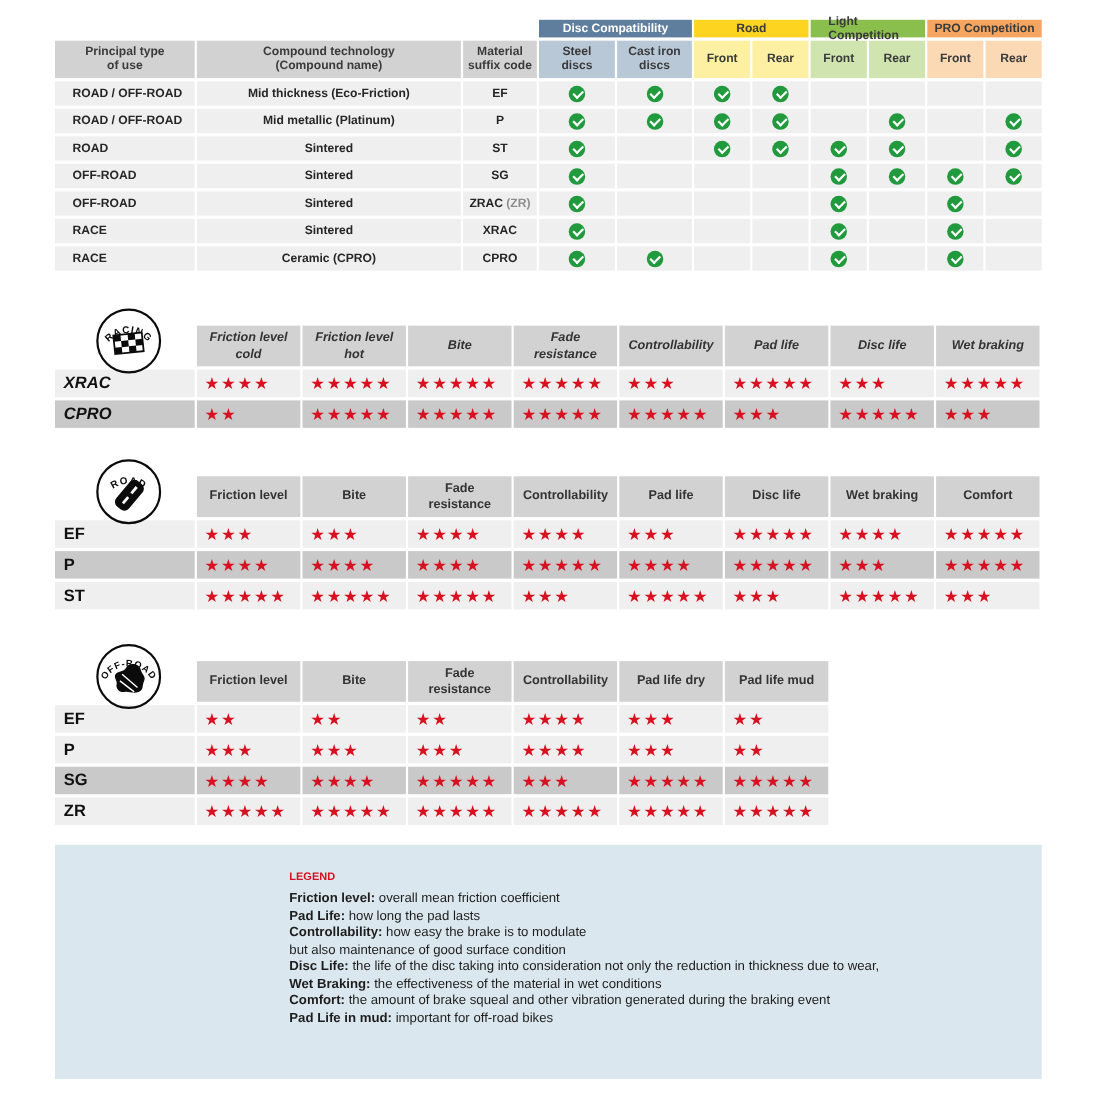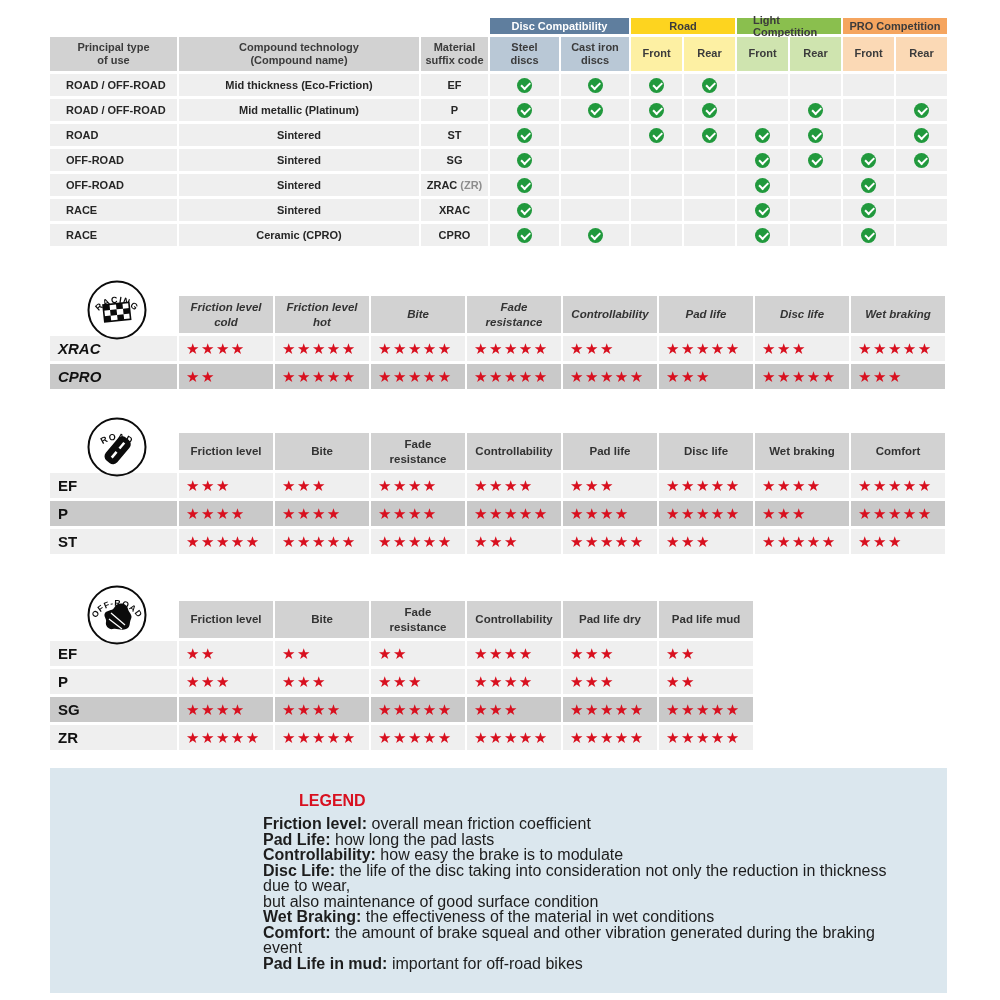--- a/index.html
+++ b/index.html
@@ -75,22 +75,22 @@
     font-family: "DejaVu Sans", sans-serif;
   }
   .shade-light { background: var(--row-light); }
   .shade-dark  { background: var(--row-dark); }
 
   
   .legend-box {
     margin-top: 18px; background: var(--legend-bg);
     padding: 24px 30px 22px 213px; min-height: 213px;
   }
-  .legend-title { color: var(--star-red); font-weight: bold; font-size: 16px; margin-bottom: 6px; margin-left: 36px; }
-  .legend-line { font-size: 16px; line-height: 15.5px; color: #1d1d1d; }
+  .legend-title { color: var(--star-red); font-weight: bold; font-size: 10px; margin-bottom: 6px; }
+  .legend-line { font-size: 12px; line-height: 15.5px; color: #1d1d1d; }
   .legend-term { font-weight: bold; }
 </style>
 </head>
 <body>
 
 <div class="page">
 
   <section>
     <div id="compat-grid" class="compat-grid">
         <div style="grid-column: span 3;"></div>
@@ -413,21 +413,21 @@
         <div class="rt-stars shade-light">★★★★★</div>
       </div>
   </section>
 
   <section class="legend-box">
     <div class="legend-title">LEGEND</div>
     <div id="legend-lines">
         <div class="legend-line"><b class="legend-term">Friction level:</b> overall mean friction coefficient</div>
         <div class="legend-line"><b class="legend-term">Pad Life:</b> how long the pad lasts</div>
         <div class="legend-line"><b class="legend-term">Controllability:</b> how easy the brake is to modulate</div>
+        <div class="legend-line">but also maintenance of good surface condition</div>
         <div class="legend-line"><b class="legend-term">Disc Life:</b> the life of the disc taking into consideration not only the reduction in thickness due to wear,</div>
-        <div class="legend-line">but also maintenance of good surface condition</div>
         <div class="legend-line"><b class="legend-term">Wet Braking:</b> the effectiveness of the material in wet conditions</div>
         <div class="legend-line"><b class="legend-term">Comfort:</b> the amount of brake squeal and other vibration generated during the braking event</div>
         <div class="legend-line"><b class="legend-term">Pad Life in mud:</b> important for off-road bikes</div>
       </div>
   </section>
 
 </div>
 
 </body></html>

